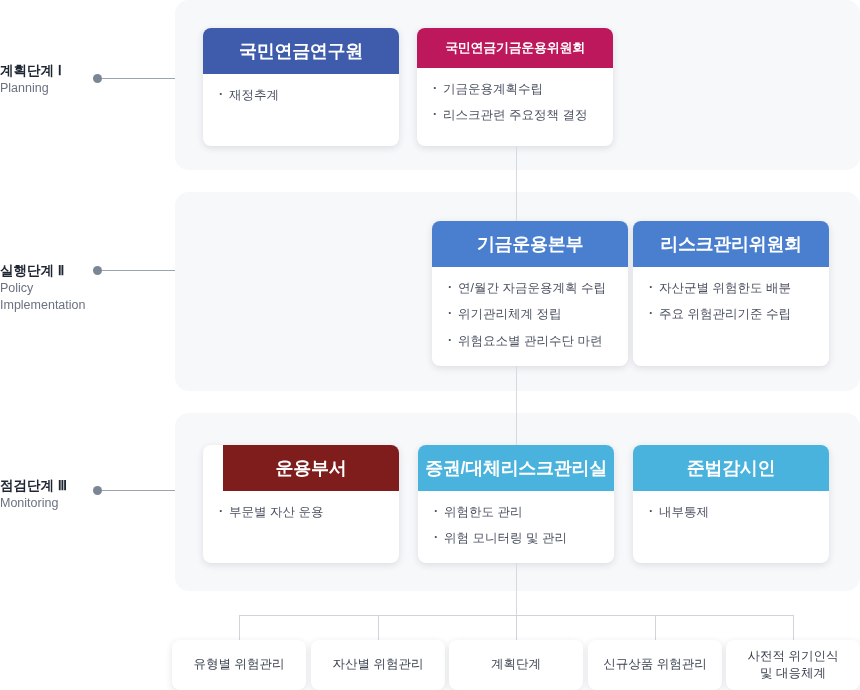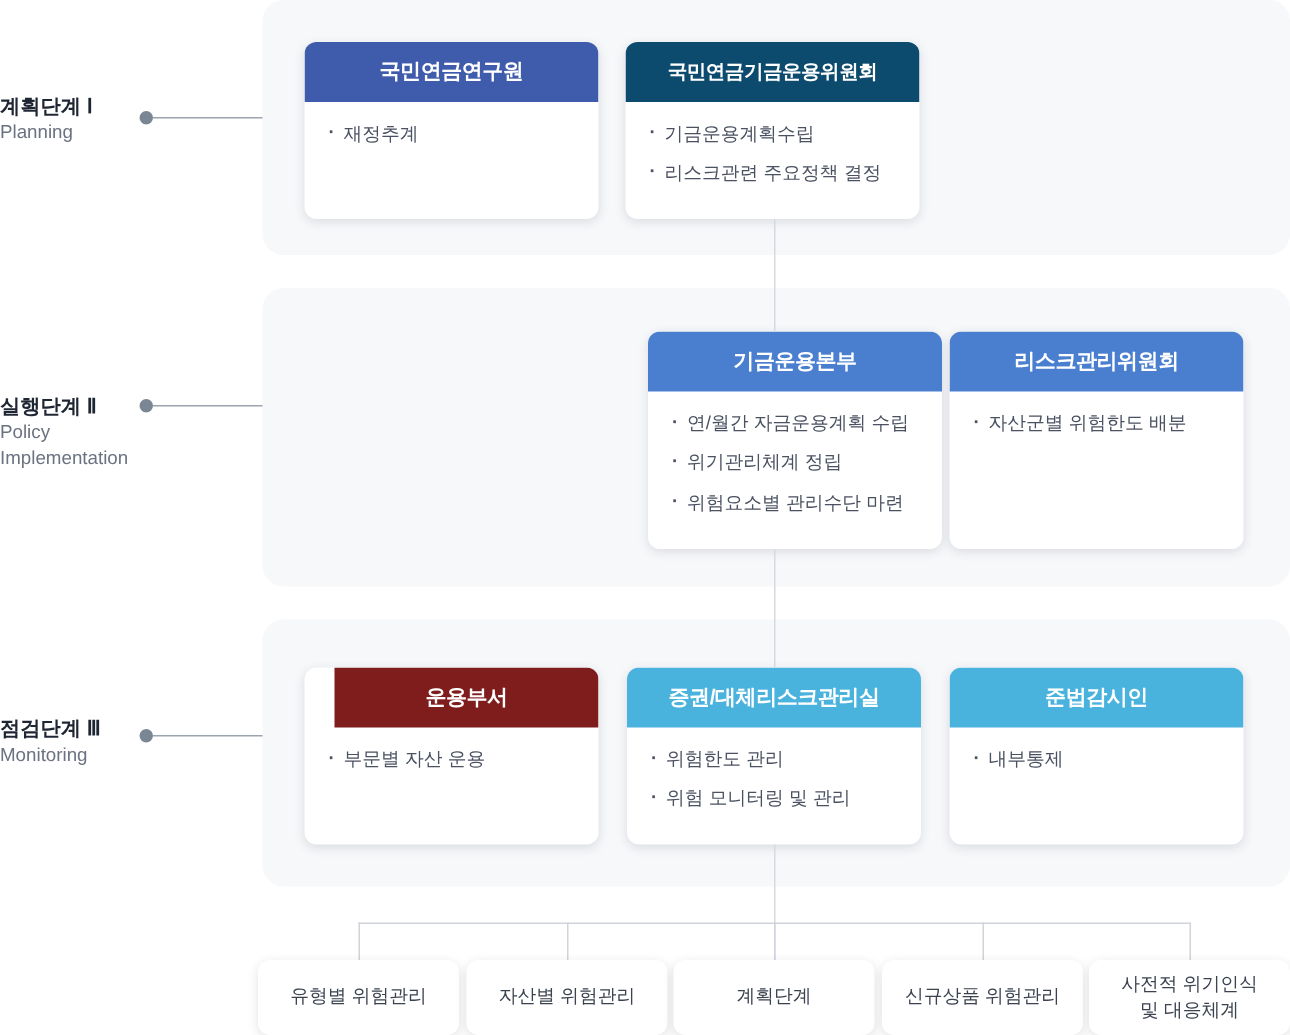--- a/index.html
+++ b/index.html
@@ -59,21 +59,21 @@
   
   .card {
     position: absolute;
     background: #ffffff;
     border-radius: 8px;
     box-shadow: 0 2px 7px rgba(30, 40, 60, 0.13);
     overflow: hidden;
   }
   .card-head {
     text-align: center;
-    font-size: 14px;
+    font-size: 18px;
     font-weight: bold;
     color: #ffffff;
     letter-spacing: -0.3px;
     padding: 11px 4px 11px 4px;
   }
   .card-body {
     padding: 12px 14px 12px 16px;
   }
   .bullet {
     font-size: 12.5px;
@@ -138,21 +138,21 @@
 <div class="stage-connector" style="left:102px; top:78px; width:73px;"></div>
 
 <div class="card" style="left:203px; top:28px; width:196px; height:118px;">
   <div class="card-head" style="background:#3f5bab;">국민연금연구원</div>
   <div class="card-body">
     <div class="bullet">재정추계</div>
   </div>
 </div>
 
 <div class="card" style="left:417px; top:28px; width:196px; height:118px;">
-  <div class="card-head" style="background:#0c4a6e; font-size:13px;">국민연금기금운용위원회</div>
+  <div class="card-head" style="background:#be185d; font-size:13px;">국민연금기금운용위원회</div>
   <div class="card-body">
     <div class="bullet">기금운용계획수립</div>
     <div class="bullet">리스크관련 주요정책 결정</div>
   </div>
 </div>
 
 <div class="panel" style="left:175px; top:192px; width:685px; height:199px;"></div>
 
 <div class="stage-label" style="left:0px; top:262px;">
   <div class="ko">실행단계 Ⅱ</div>
@@ -168,20 +168,21 @@
     <div class="bullet">연/월간 자금운용계획 수립</div>
     <div class="bullet">위기관리체계 정립</div>
     <div class="bullet">위험요소별 관리수단 마련</div>
   </div>
 </div>
 
 <div class="card" style="left:633px; top:221px; width:196px; height:145px;">
   <div class="card-head" style="background:#4a7fd0;">리스크관리위원회</div>
   <div class="card-body">
     <div class="bullet">자산군별 위험한도 배분</div>
+    <div class="bullet">주요 위험관리기준 수립</div>
   </div>
 </div>
 
 <div class="panel" style="left:175px; top:413px; width:685px; height:178px;"></div>
 
 <div class="stage-label" style="left:0px; top:477px;">
   <div class="ko">점검단계 Ⅲ</div>
   <div class="en">Monitoring</div>
 </div>
 <div class="stage-dot" style="left:93px; top:486px;"></div>

